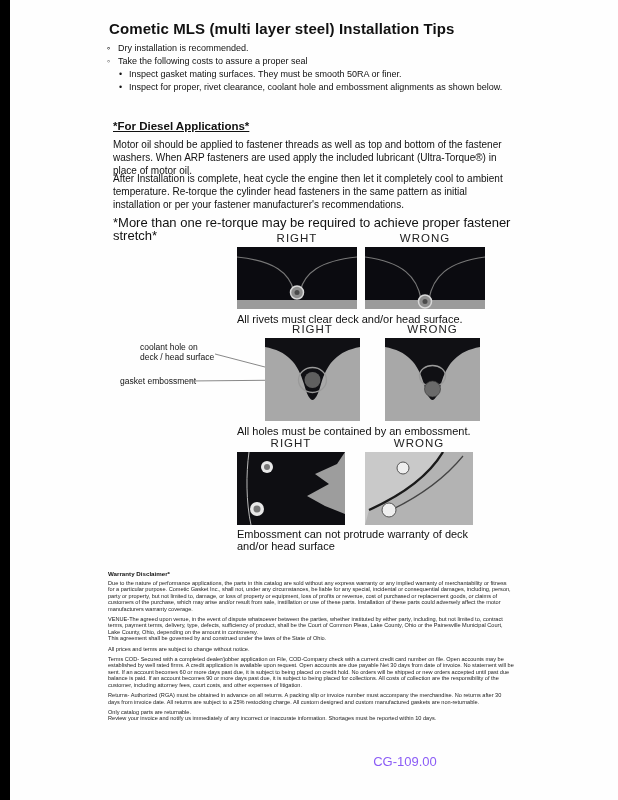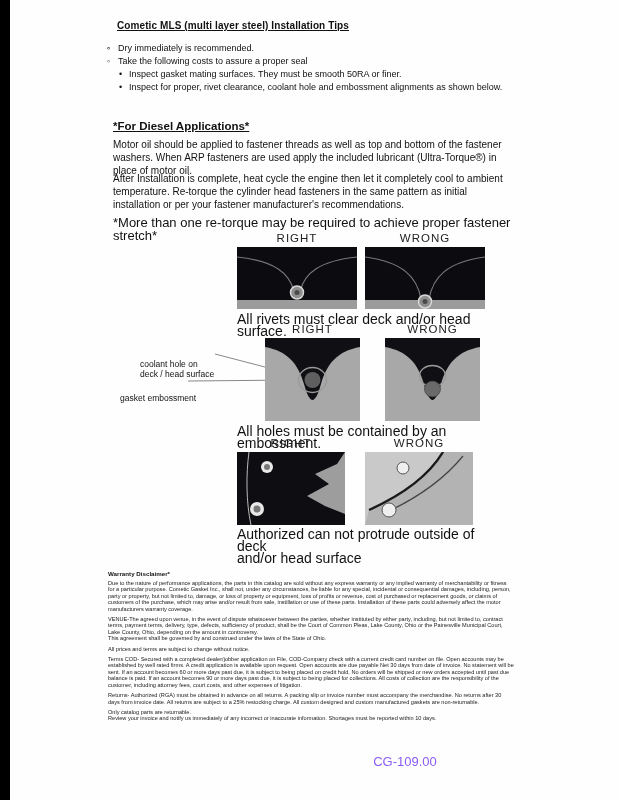--- a/index.html
+++ b/index.html
@@ -5,41 +5,41 @@
   * { margin:0; padding:0; box-sizing:border-box; }
   html,body { background:#ffffff; }
   .page {
     position:relative; width:618px; height:800px; background:#fefefe;
     font-family:"Liberation Sans", sans-serif; color:#111; overflow:hidden;
   }
   .edge-bar { position:absolute; left:0; top:0; width:10px; height:800px; background:#000; }
   .content { position:absolute; left:105px; top:14px; width:412px; height:780px; }
 
   .title {
-    position:absolute; left:12px; top:6px;
-    font-size:10px; font-weight:bold; text-decoration:underline; letter-spacing:0.1px;
+    position:absolute; left:4px; top:6px;
+    font-size:15px; font-weight:bold; letter-spacing:0.1px;
   }
 
   .tips { position:absolute; left:0; top:28px; width:400px; }
   .tip { position:relative; padding-left:13px; font-size:9px; line-height:13px; }
   .tip .marker { position:absolute; left:2px; top:0; font-size:9px; color:#333; }
   .subtips { margin-left:13px; }
   .subtip { position:relative; padding-left:11px; font-size:9px; line-height:13px; }
   .subtip .marker2 { position:absolute; left:1px; top:0; font-size:9px; }
 
   .diesel-heading { position:absolute; left:8px; top:106px; font-size:11.5px; font-weight:bold;text-decoration:underline; }
   .para { position:absolute; left:8px; width:392px; font-size:10px; line-height:13px; }
   .para1 { top:124px; }
   .para2 { top:158px; }
   .note  { position:absolute; left:8px; top:202px; width:400px; font-size:13px; line-height:13px; }
 
   .diagrams { position:absolute; left:0; top:218px; width:412px; height:328px; }
   .dg-header { position:absolute; font-size:11.5px; letter-spacing:1px; text-align:center; color:#222; }
-  .dg-caption { position:absolute; font-size:14px; color:#111; white-space:pre-line; line-height:12px; }
-  .dg-label { position:absolute; font-size:8.5px; line-height:10px; color:#111; white-space:pre-line;margin-top:17px; }
+  .dg-caption { position:absolute; font-size:11px; color:#111; white-space:pre-line; line-height:12px; }
+  .dg-label { position:absolute; font-size:8.5px; line-height:10px; color:#111; white-space:pre-line; }
   .panel { position:absolute; }
   .panel svg { display:block; }
   .pointer-lines { position:absolute; left:82px; top:112px; }
 
   .disclaimer { position:absolute; left:3px; top:556px; width:406px; }
   .disc-h { font-size:6.2px; font-weight:bold; margin-bottom:3px; }
   .disc-p { font-size:5.6px; line-height:6.4px; margin-bottom:4px; white-space:pre-line; color:#222; }
 
   .footer { position:absolute; left:350px; top:754px; width:110px; text-align:center; font-size:13px; color:#8b5cf6; }
 </style>
@@ -52,21 +52,21 @@
   <div class="content">
 
     <h1 class="title">Cometic MLS (multi layer steel) Installation Tips</h1>
 
     <div class="tips">
       <div class="tip">
         <span class="marker">◦</span>
       </div>
       <div class="tip">
         <span class="marker">◦</span>
-        <span>Dry immediately is recommended.</span>
+        <span>Dry installation is recommended.</span>
       </div>
       <div class="tip">
         <span class="marker">◦</span>
         <span>Take the following costs to assure a proper seal</span>
       </div>
       <div class="subtips">
         <div class="subtip">
           <span class="marker2">•</span>
           <span>Inspect gasket mating surfaces.  They must be smooth 50RA or finer.</span>
         </div>
@@ -156,21 +156,21 @@
       <div class="panel" style="left:260px; top:220px;">
         <svg width="108" height="73" viewBox="0 0 108 73">
           <rect width="108" height="73" fill="#c9c9c9"></rect>
           <path d="M78,0 C66,20 44,40 4,58 L0,73 H108 V0 Z" fill="#b3b3b3"></path>
           <path d="M78,0 C66,20 44,40 4,58" fill="none" stroke="#1a1a1a" stroke-width="2.4"></path>
           <path d="M98,4 C80,26 52,46 22,60" fill="none" stroke="#444" stroke-width="1.2"></path>
           <circle cx="38" cy="16" r="6" fill="#efefef" stroke="#555" stroke-width="1"></circle>
           <circle cx="24" cy="58" r="7" fill="#efefef" stroke="#555" stroke-width="1"></circle>
         </svg>
       </div>
-      <div class="dg-caption" style="left:132px; top:296px; width:240px;">Authorized can not protrude outside of deck
+      <div class="dg-caption" style="left:132px; top:296px; width:240px;">Embossment can not protrude warranty of deck
 and/or head surface</div>
 
     </div>
 
     <div class="disclaimer">
       <div class="disc-h">Warranty Disclaimer*</div>
       <p class="disc-p">Due to the nature of performance applications, the parts in this catalog are sold without any express warranty or any implied warranty of merchantability or fitness for a particular purpose.  Cometic Gasket Inc., shall not, under any circumstances, be liable for any special, incidental or consequential damages, including, person, party or property, but not limited to, damage, or loss of property or equipment, loss of profits or revenue, cost of purchased or replacement goods, or claims of customers of the purchase, which may arise and/or result from sale, instillation or use of these parts.  Installation of these parts could adversely affect the motor manufacturers warranty coverage.</p>
       <p class="disc-p">VENUE-The agreed upon venue, in the event of dispute whatsoever between the parties, whether instituted by either party, including, but not limited to, contract terms, payment terms, delivery, type, defects, sufficiency of product, shall be the Court of Common Pleas, Lake County, Ohio or the Painesville Municipal Court, Lake County, Ohio, depending on the amount in controversy.
 This agreement shall be governed by and construed under the laws of the State of Ohio.</p>
       <p class="disc-p">All prices and terms are subject to change without notice.</p>

